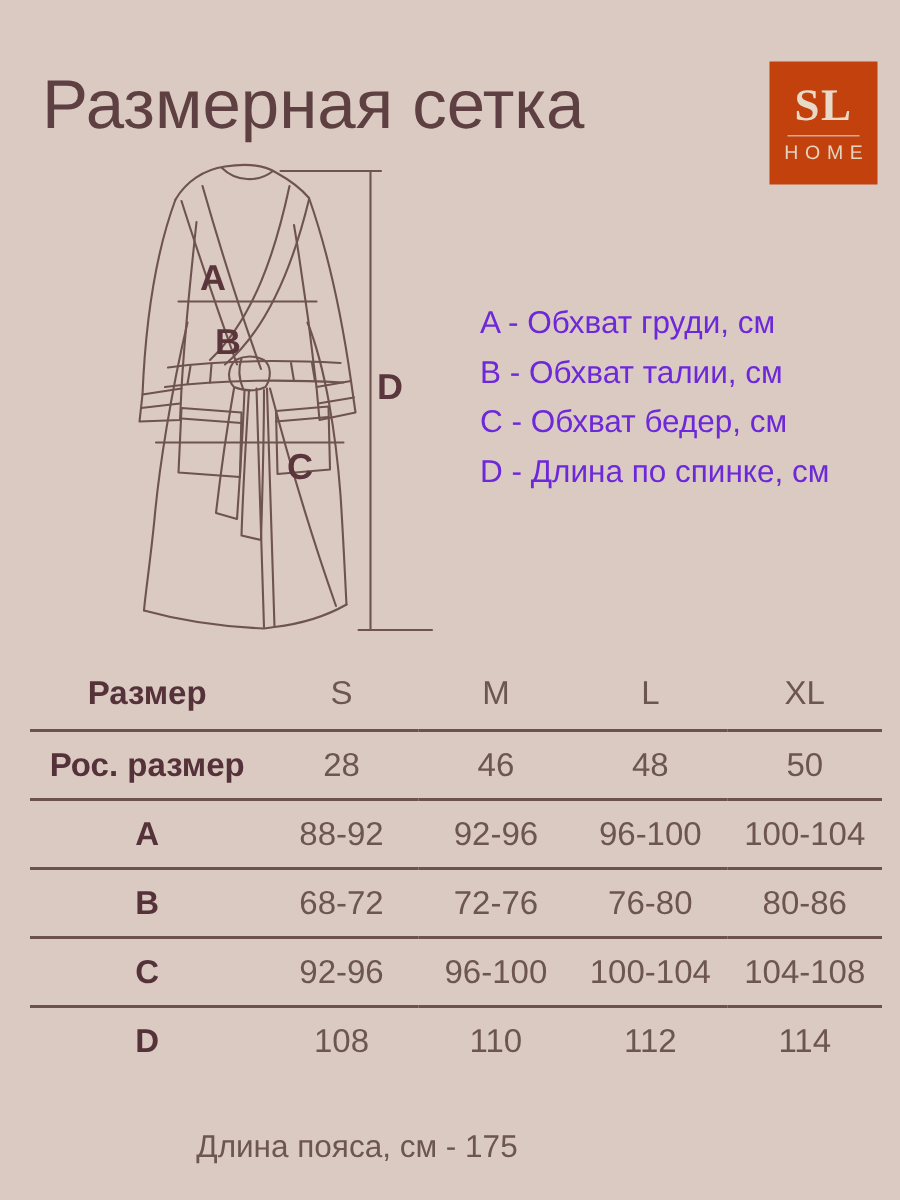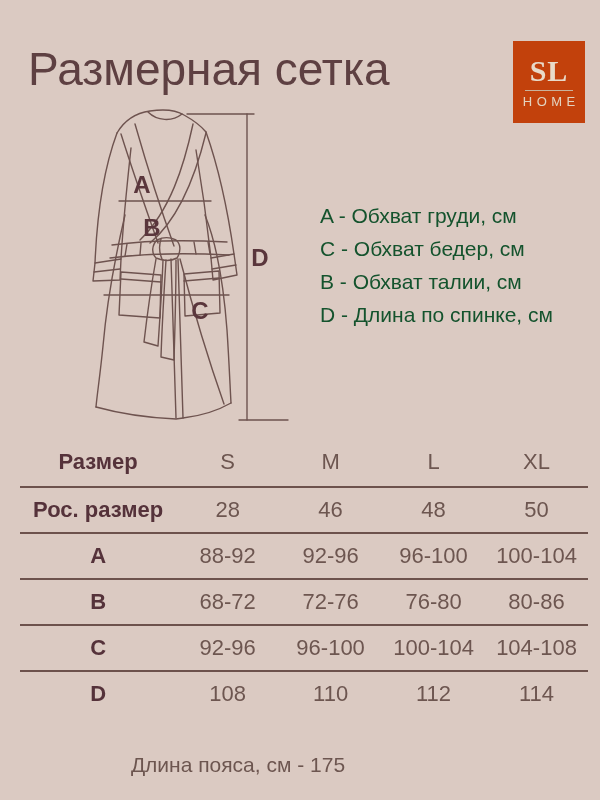--- a/index.html
+++ b/index.html
@@ -35,21 +35,21 @@
   
   .robe{position:absolute;left:60px;top:100px;width:250px;height:330px;}
   .robe path{fill:none;stroke:#6e534f;stroke-width:1.4;stroke-linecap:round;stroke-linejoin:round;}
   .robe text{
     font-family:"Liberation Sans", sans-serif;font-weight:700;
     font-size:24px;fill:#5a363c;text-anchor:middle;
   }
   
   .legend{
     position:absolute;left:320px;top:199px;
-    font-size:21px;line-height:33px;color:#14532d;
+    font-size:21px;line-height:33px;color:#6d28d9;
   }
   
   .size-table{
     position:absolute;left:20px;top:438px;width:568px;
     border-collapse:collapse;table-layout:fixed;
   }
   .size-table th,.size-table td{
     border-bottom:2px solid #6d524c;text-align:center;vertical-align:middle;
     font-size:22px;font-weight:400;color:#6d5650;height:44px;padding:0;
   }
@@ -120,22 +120,22 @@
       <path d="M239 420 L288 420"></path>
     </g>
     <text x="142" y="193">A</text>
     <text x="152" y="236">B</text>
     <text x="200" y="319">C</text>
     <text x="260" y="266">D</text>
   </svg>
 
   <div class="legend">
     <div>A - Обхват груди, см</div>
+    <div>B - Обхват талии, см</div>
     <div>C - Обхват бедер, см</div>
-    <div>B - Обхват талии, см</div>
     <div>D - Длина по спинке, см</div>
   </div>
 
   <table class="size-table">
     <colgroup>
       <col class="c-label">
         <col class="c-size">
         <col class="c-size">
         <col class="c-size">
         <col class="c-size">

